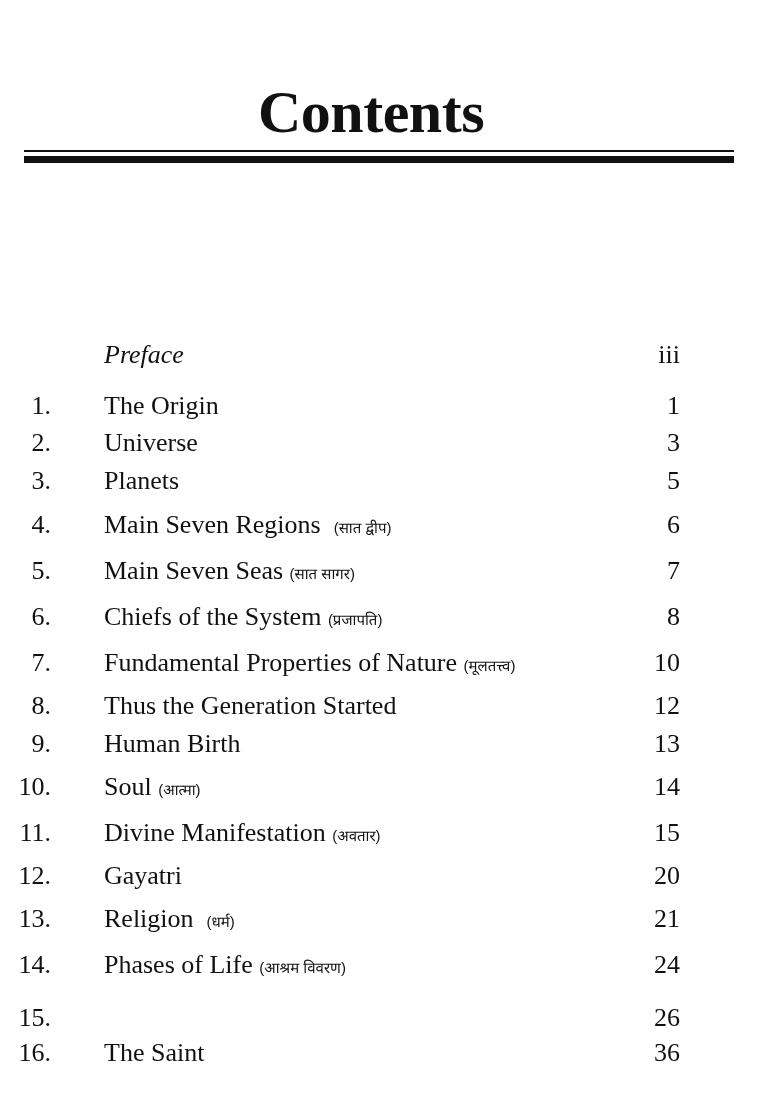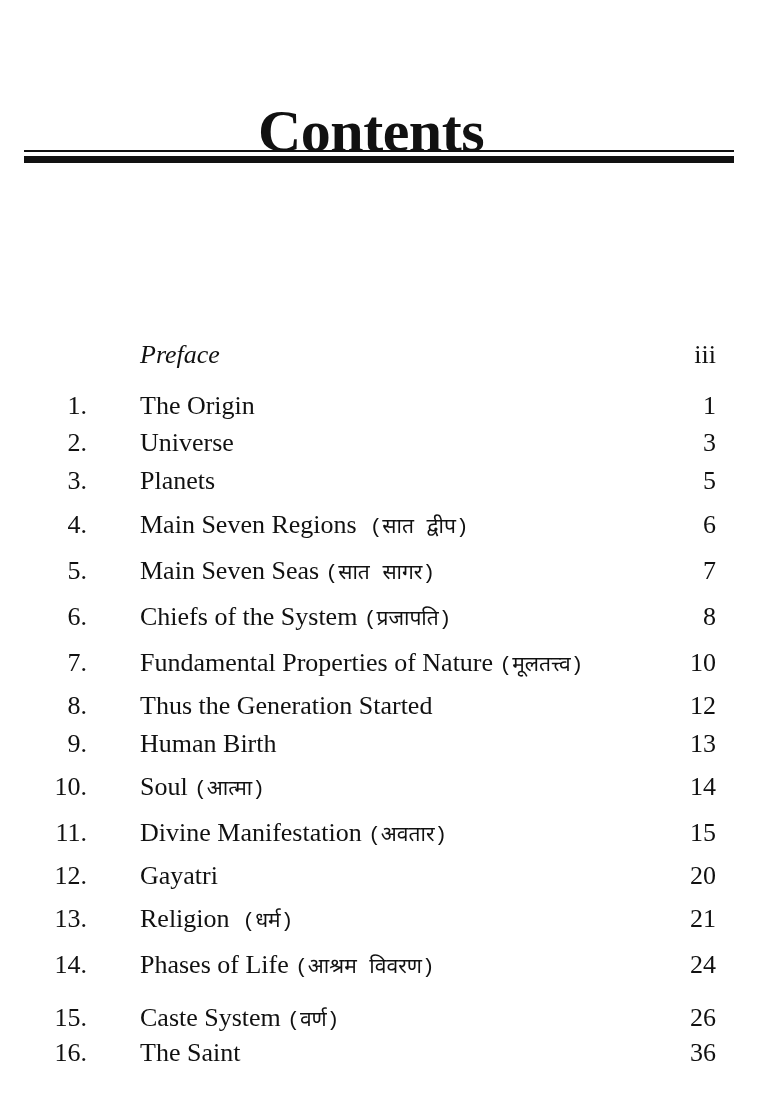--- a/index.html
+++ b/index.html
@@ -1,26 +1,26 @@
 <!DOCTYPE html>
 <html><head>
   <meta charset="utf-8">
   <style>
     html, body { margin: 0; padding: 0; background: #ffffff; }
     body { width: 780px; height: 1108px; position: relative; overflow: hidden; color: #111; font-family: "Liberation Serif", "DejaVu Serif", serif; }
-    .title { position: absolute; left: 0; width: 742px; top: 82px; text-align: center; font-size: 60px; font-weight: bold; letter-spacing: -0.5px; line-height: 1; margin-top: 19px; }
+    .title { position: absolute; left: 0; width: 742px; top: 82px; text-align: center; font-size: 60px; font-weight: bold; letter-spacing: -0.5px; line-height: 1; }
     .rule-thin { position: absolute; left: 24px; width: 710px; top: 150px; height: 2px; background: #111; }
     .rule-thick { position: absolute; left: 24px; width: 710px; top: 156px; height: 7px; background: #111; }
     .toc { position: absolute; left: 0; top: 0; width: 780px; }
-    .row { position: absolute; left: 0; width: 736px; height: 36px; font-size: 26px; line-height: 36px; margin-left: 36px; }
+    .row { position: absolute; left: 0; width: 736px; height: 36px; font-size: 26px; line-height: 36px; }
     .num { position: absolute; right: 685px; text-align: right; white-space: nowrap; }
     .label { position: absolute; left: 104px; white-space: nowrap; }
     .label.italic { font-style: italic; }
     .page { position: absolute; right: 56px; text-align: right; white-space: nowrap; }
-    .hindi { font-family: Liberation Mono, monospace; font-size: 21px; text-align: center; }
+    .hindi { font-family: Liberation Sans, sans-serif; font-size: 15px; text-align: center; }
   </style>
 </head>
 <body>
 
 <div class="title">Contents</div>
 <div class="rule-thin"></div>
 <div class="rule-thick"></div>
 
 <div class="toc">
   <div class="row" style="top:337px">
@@ -93,21 +93,20 @@
     <span class="label"><span>Religion</span>&nbsp;&nbsp;<span class="hindi">(धर्म)</span></span>
     <span class="page">21</span>
   </div>
   <div class="row" style="top:947px">
     <span class="num">14.</span>
     <span class="label"><span>Phases of Life</span> <span class="hindi">(आश्रम विवरण)</span></span>
     <span class="page">24</span>
   </div>
   <div class="row" style="top:1000px">
     <span class="num">15.</span>
-    <span class="label"><span>Caste System</span> <span class="hindi">(वर्ण)</span></span>
     <span class="page">26</span>
   </div>
   <div class="row" style="top:1035px">
     <span class="num">16.</span>
     <span class="label"><span>The Saint</span></span>
     <span class="page">36</span>
   </div>
 </div>
 
 </body></html>

